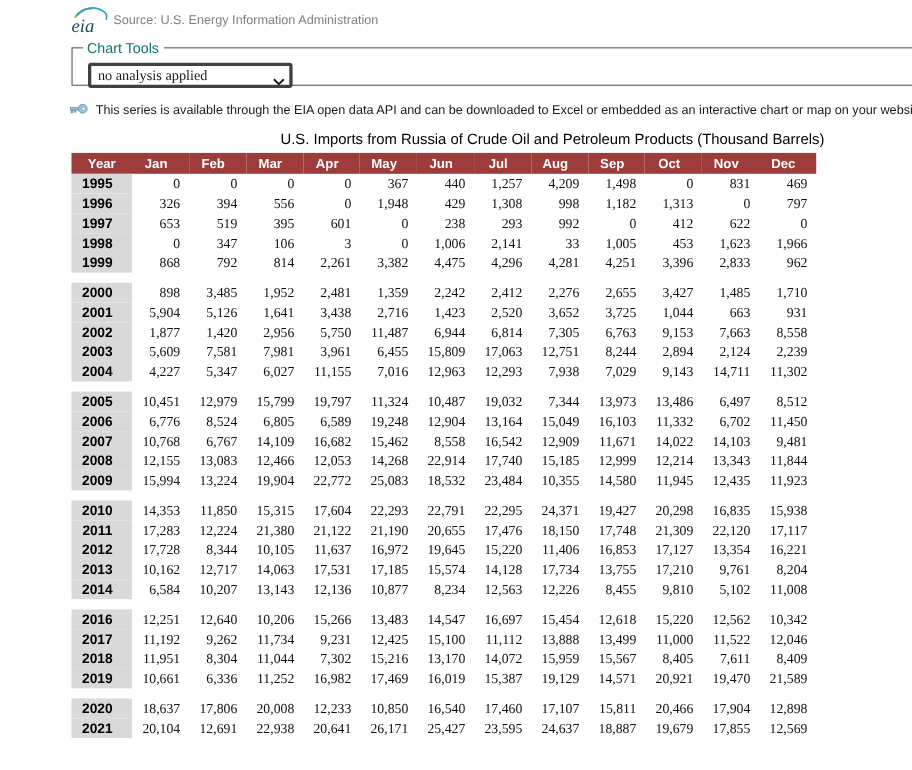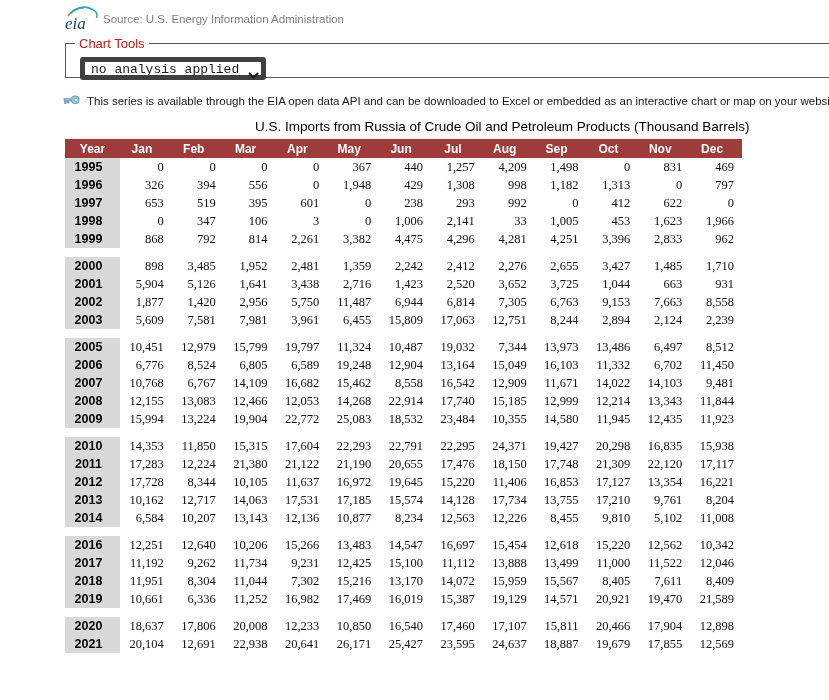--- a/index.html
+++ b/index.html
@@ -5,25 +5,25 @@
   html,body{margin:0;padding:0;background:#fff;font-family:"Liberation Sans",sans-serif;}
   #screen{position:relative;width:829px;height:700px;background:#fff;overflow:hidden;}
 
   
   .logo{position:absolute;left:63px;top:4px;width:38px;height:30px;cursor:pointer;}
   .source-label{position:absolute;left:103px;top:13px;font-size:11.5px;color:#808080;white-space:nowrap;}
 
   
   fieldset.chart-tools{position:absolute;left:65px;top:36px;width:790px;height:40px;
     border:1px solid #5a5a5a;margin:0;padding:0 0 0 0;}
-  fieldset.chart-tools legend{font-size:13px;color:#b91c1c;margin-left:9px;padding:0 4px;}
+  fieldset.chart-tools legend{font-size:13px;color:#0f766e;margin-left:9px;padding:0 4px;}
   .select-wrap{position:relative;margin:6px 0 0 14px;display:inline-block;}
   select.analysis{appearance:none;-webkit-appearance:none;-moz-appearance:none;
-    width:186px;height:23px;border:5px solid #404040;border-radius:3px;background:#fff;
-    font-family:Liberation Mono, monospace;font-size:13px;color:#1a1a1a;padding:0 22px 0 6px;}
+    width:186px;height:23px;border:3px solid #404040;border-radius:3px;background:#fff;
+    font-family:Liberation Serif, serif;font-size:13px;color:#1a1a1a;padding:0 22px 0 6px;}
   .chev{position:absolute;right:7px;top:8px;pointer-events:none;}
 
   
   .api-note{position:absolute;left:63px;top:92px;display:flex;align-items:center;gap:7px;}
   .api-note .txt{font-size:11.5px;color:#1a1a1a;white-space:nowrap;}
 
   
   .tbl-title{position:absolute;left:255px;top:119px;font-size:13.5px;font-weight:normal;color:#000;white-space:nowrap;}
   table.imports{position:absolute;left:65px;top:139px;width:677px;border-collapse:collapse;table-layout:fixed;}
   table.imports th{background:var(--hdr,#9e3b3b);color:#fff;font-size:12px;font-weight:bold;
@@ -241,20 +241,35 @@
           <td class="num-cell">3,961</td>
           <td class="num-cell">6,455</td>
           <td class="num-cell">15,809</td>
           <td class="num-cell">17,063</td>
           <td class="num-cell">12,751</td>
           <td class="num-cell">8,244</td>
           <td class="num-cell">2,894</td>
           <td class="num-cell">2,124</td>
           <td class="num-cell">2,239</td>
         </tr>
+        <tr>
+          <td class="year-cell">2004</td>
+          <td class="num-cell">4,227</td>
+          <td class="num-cell">5,347</td>
+          <td class="num-cell">6,027</td>
+          <td class="num-cell">11,155</td>
+          <td class="num-cell">7,016</td>
+          <td class="num-cell">12,963</td>
+          <td class="num-cell">12,293</td>
+          <td class="num-cell">7,938</td>
+          <td class="num-cell">7,029</td>
+          <td class="num-cell">9,143</td>
+          <td class="num-cell">14,711</td>
+          <td class="num-cell">11,302</td>
+        </tr>
         <tr class="gap">
           <td colspan="13"></td>
         </tr>
         <tr>
           <td class="year-cell">2005</td>
           <td class="num-cell">10,451</td>
           <td class="num-cell">12,979</td>
           <td class="num-cell">15,799</td>
           <td class="num-cell">19,797</td>
           <td class="num-cell">11,324</td>

